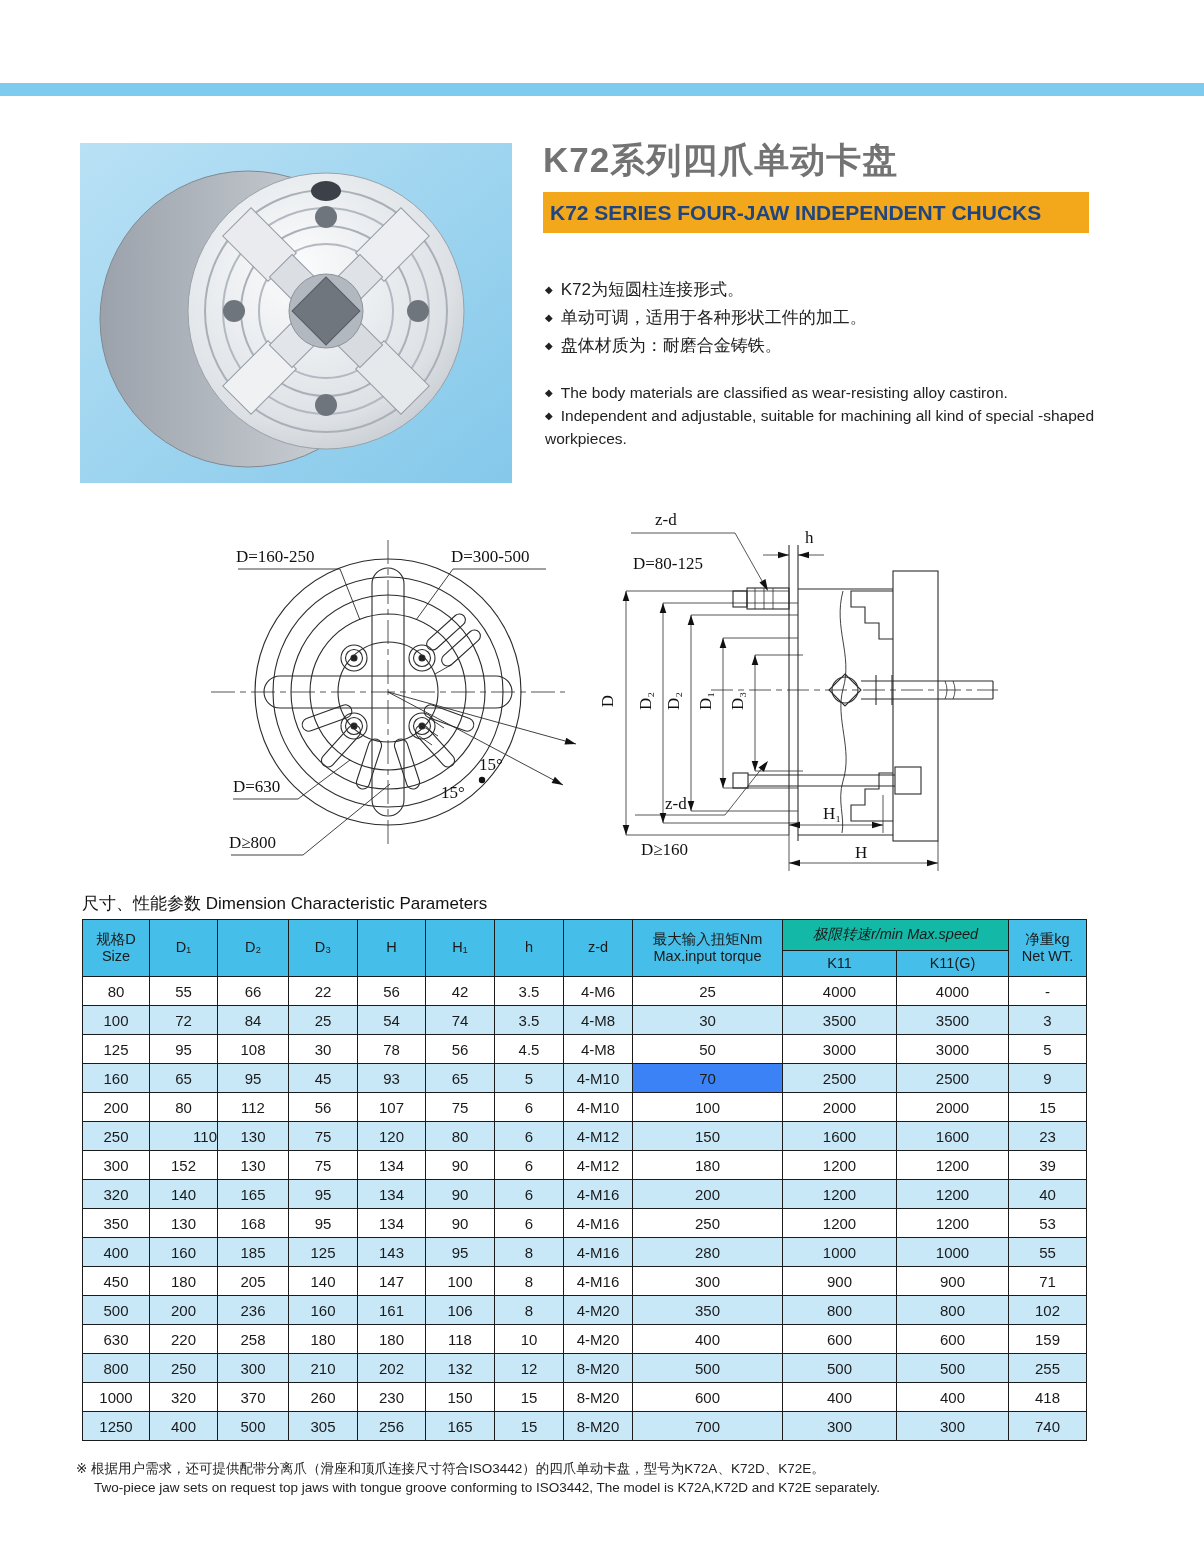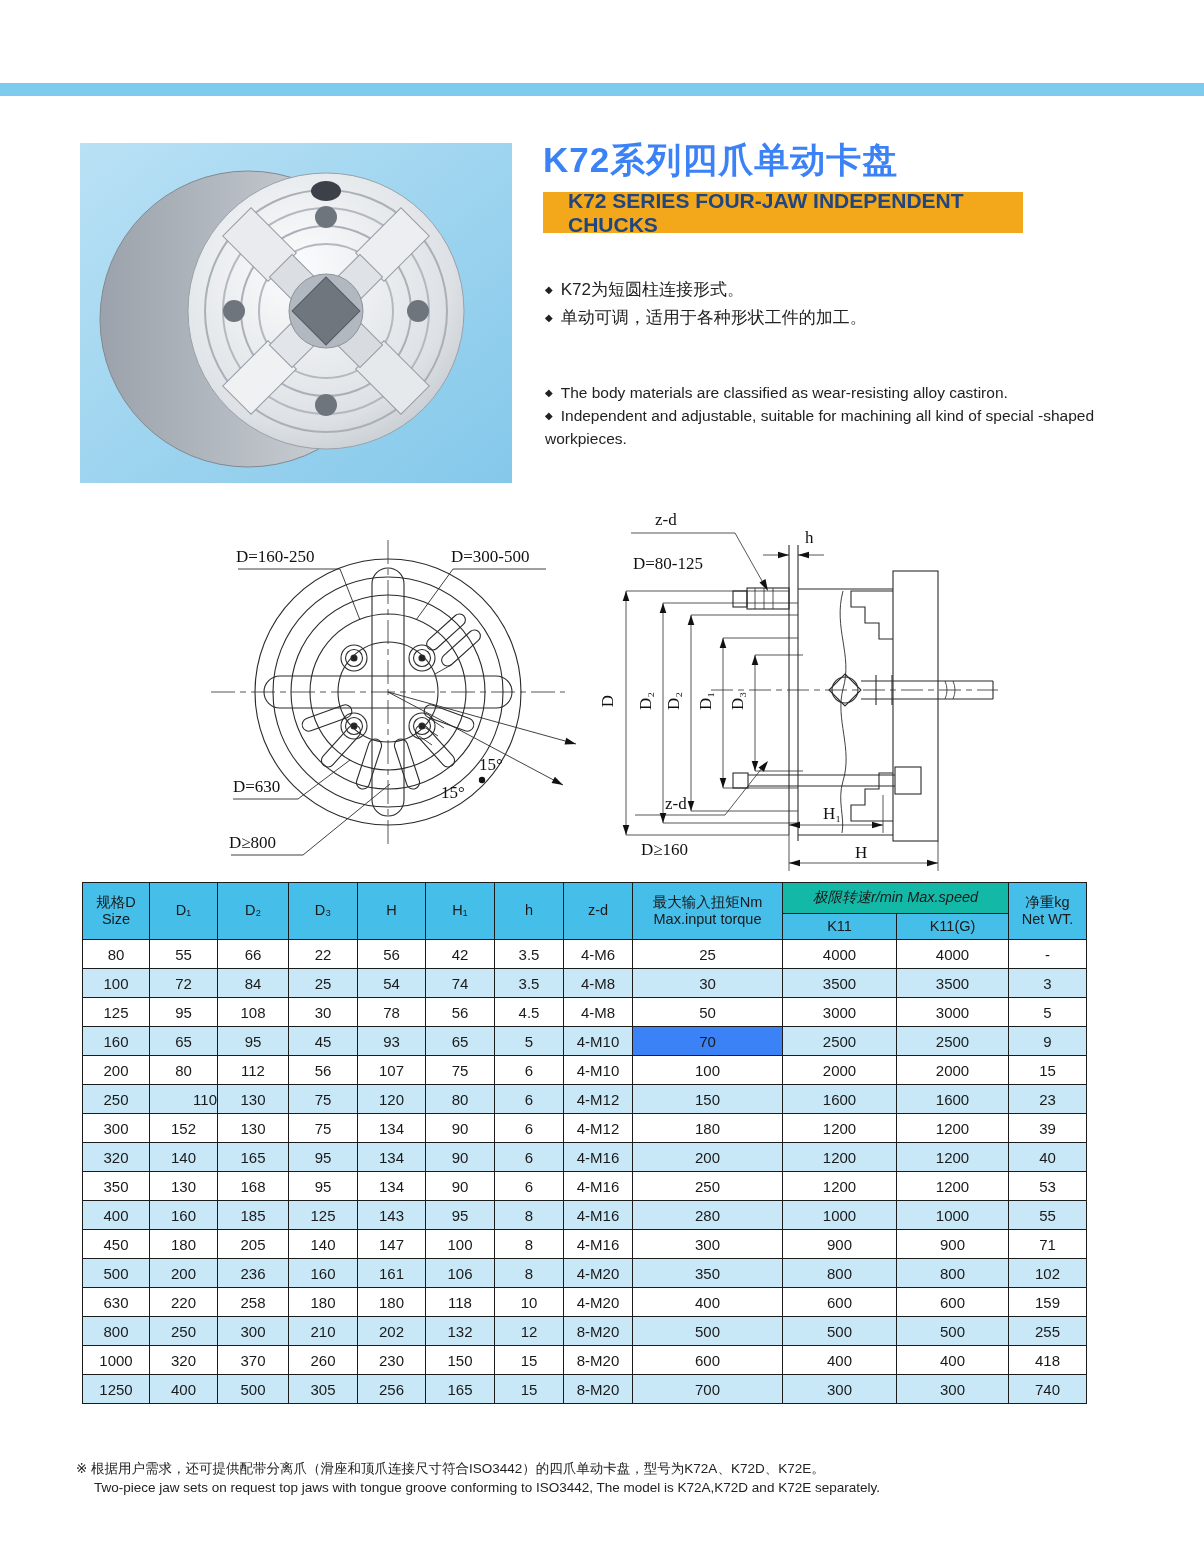--- a/index.html
+++ b/index.html
@@ -2,31 +2,31 @@
 <html><head>
 <meta charset="utf-8">
 <style>
   html,body{margin:0;padding:0}
   body{width:1204px;height:1558px;position:relative;background:#fff;overflow:hidden;
        font-family:"Liberation Sans","DejaVu Sans",sans-serif;color:#1a1a1a}
   .abs{position:absolute}
   #top-bar{left:0;top:83px;width:1204px;height:13px}
   #product-photo{left:80px;top:143px;width:432px;height:340px}
   #page-title{left:543px;top:137px;width:560px;font-size:35px;font-weight:bold;letter-spacing:1px}
-  #banner{left:543px;top:192px;width:480px;height:41px;display:flex;align-items:center;
-          padding-left:25px;box-sizing:border-box;font-size:21px;font-weight:bold}
+  #banner{left:543px;top:192px;width:546px;height:41px;display:flex;align-items:center;
+          padding-left:7px;box-sizing:border-box;font-size:21px;font-weight:bold}
   ul.features{list-style:none;margin:0;padding:0}
   #features-zh{left:545px;top:276px;width:565px;font-size:17px;line-height:28px;color:#222}
   #features-en{left:545px;top:381px;width:562px;font-size:15.5px;line-height:23px;color:#222}
   .bullet{font-size:10px;margin-right:8px;vertical-align:2px}
   #front-view{left:183px;top:522px}
   #section-view{left:593px;top:503px}
   .dl{font-family:"Liberation Serif","DejaVu Serif",serif;font-size:17px;fill:#111;stroke:none}
   #table-caption{left:82px;top:892px;font-size:17px;color:#111}
-  #spec-table-wrap{left:82px;top:882px}
+  #spec-table-wrap{left:82px;top:919px}
   table.spec{border-collapse:collapse;table-layout:fixed;width:1004px;text-align:center;font-size:15px}
   table.spec th,table.spec td{border:1.6px solid #1b1b1b;padding:0;overflow:hidden}
   table.spec thead th{font-weight:normal;font-size:14.5px;line-height:1.18}
   table.spec thead tr:first-child{height:31px}
   table.spec thead tr:nth-child(2){height:26px}
   table.spec tbody td{height:28px}
   #footnote{left:76px;top:1459px;font-size:13.5px;line-height:19px;color:#222}
   #footnote .l2{padding-left:18px}
 </style>
 </head>
@@ -83,28 +83,29 @@
         <circle cx="338" cy="168" r="11"></circle>
           <circle cx="246" cy="74" r="11"></circle>
         <circle cx="154" cy="168" r="11"></circle>
           <circle cx="246" cy="262" r="11"></circle>
       </g>
       <ellipse cx="246" cy="48" rx="15" ry="10" fill="#3c4048"></ellipse>
     </g>
   </svg>
 </div>
 
-<div class="abs" id="page-title" style="color: #3b82f6;">K72系列四爪单动卡盘</div>
+<div class="abs" id="page-title" style="color: #737373;">K72系列四爪单动卡盘</div>
 <div class="abs" id="banner" style="background: rgb(243, 167, 27); color: rgb(33, 69, 126);">
   <span>K72 SERIES FOUR-JAW INDEPENDENT CHUCKS</span>
 </div>
 
 <ul class="abs features" id="features-zh">
   <li><span class="bullet">◆</span><span>K72为短圆柱连接形式。</span></li>
   <li><span class="bullet">◆</span><span>单动可调，适用于各种形状工件的加工。</span></li>
+  <li><span class="bullet">◆</span><span>盘体材质为：耐磨合金铸铁。</span></li>
 </ul>
 <ul class="abs features" id="features-en">
   <li><span class="bullet">◆</span><span>The body materials are classified as wear-resisting alloy castiron.</span></li>
   <li><span class="bullet">◆</span><span>Independent and adjustable, suitable for machining all kind of special -shaped workpieces.</span></li>
 </ul>
 
 <svg class="abs" id="front-view" width="400" height="355" viewBox="0 0 400 355">
   <g stroke="#2b2b2b" stroke-width="1.1" fill="none">
     <line x1="28" y1="170" x2="382" y2="170" stroke-width="0.8" stroke-dasharray="24 5 6 5"></line>
     <line x1="205" y1="18" x2="205" y2="322" stroke-width="0.8" stroke-dasharray="24 5 6 5"></line>

